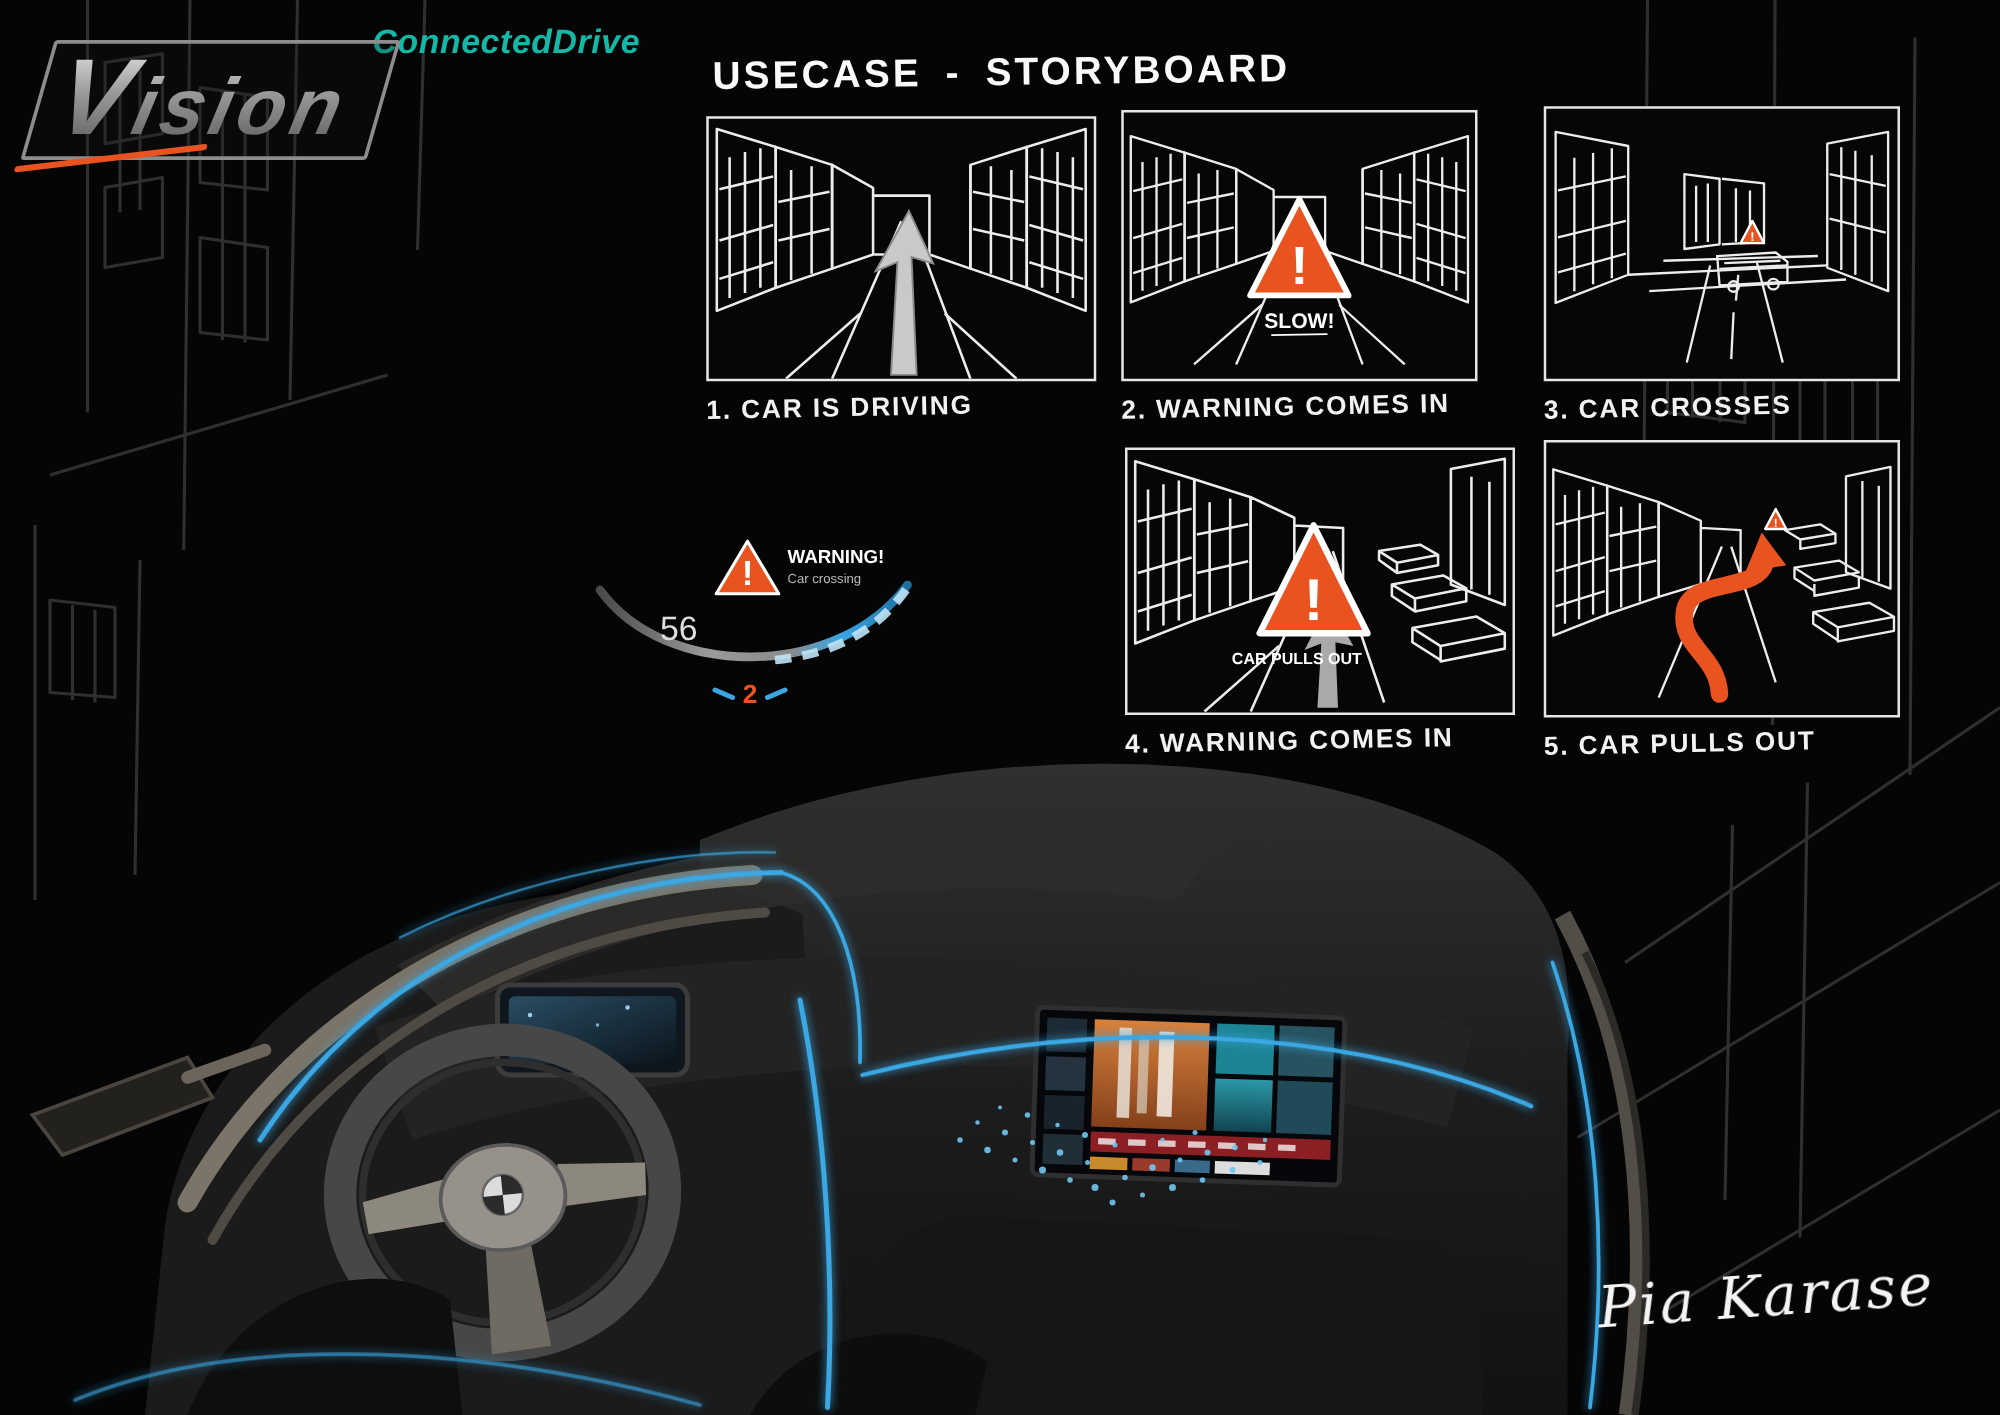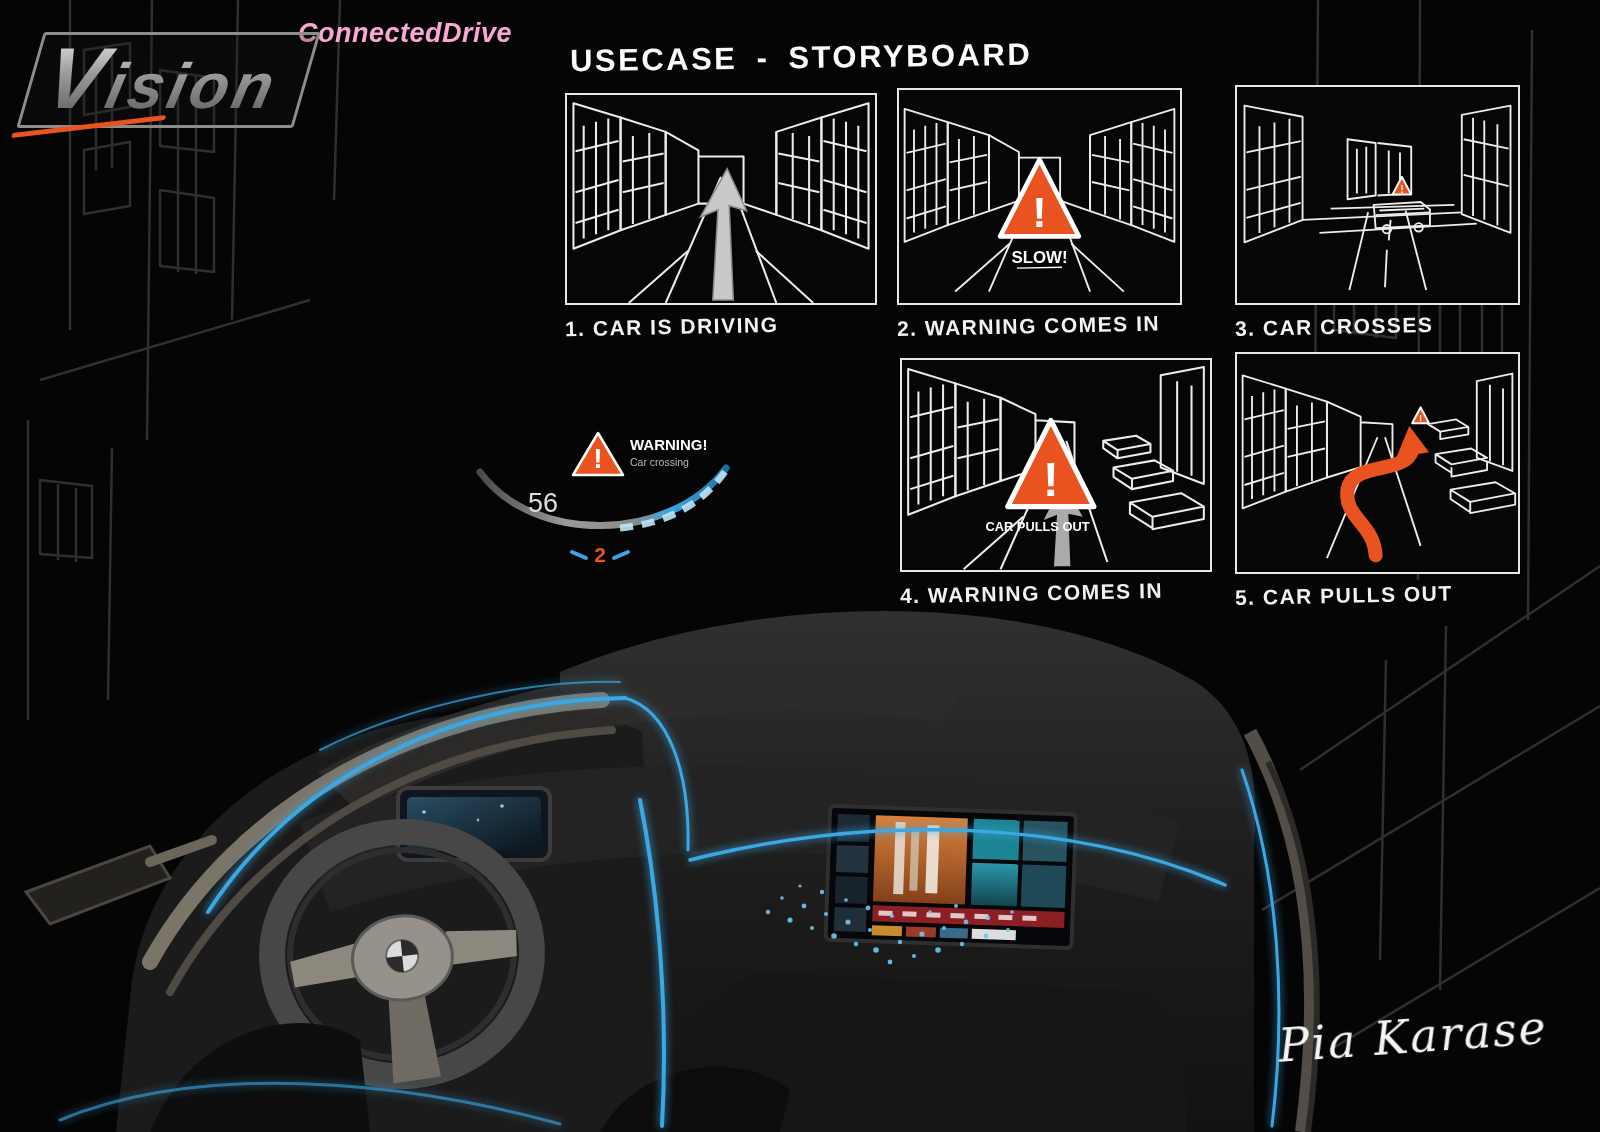--- a/index.html
+++ b/index.html
@@ -7,21 +7,21 @@
     position:relative;width:1600px;height:1132px;overflow:hidden;
     background:#050505;font-family:"Liberation Sans",sans-serif;color:#eee;
   }
   svg{display:block;}
   .abs{position:absolute;}
 
   
   #logo-wrap{left:26px;top:4px;width:520px;height:110px;}
   #subbrand{
     position:absolute;left:272px;top:14px;
-    font-size:27px;font-weight:bold;font-style:italic;color:#f9a8d4;letter-spacing:0.5px;
+    font-size:27px;font-weight:bold;font-style:italic;color:#14b8a6;letter-spacing:0.5px;
   }
   #logo-frame{
     position:absolute;left:4px;top:28px;padding:2px 26px 6px 14px;
     border:3px solid #8d8d8d;border-radius:3px;transform:skewX(-16deg);
     background:rgba(25,25,25,0.25);
   }
   #wordmark{
     font-size:64px;line-height:0.95;font-weight:bold;font-style:italic;
     letter-spacing:4px;transform:skewX(4deg);
     background:linear-gradient(180deg,#e2e2e2 0%,#9a9a9a 45%,#5f5f5f 100%);

